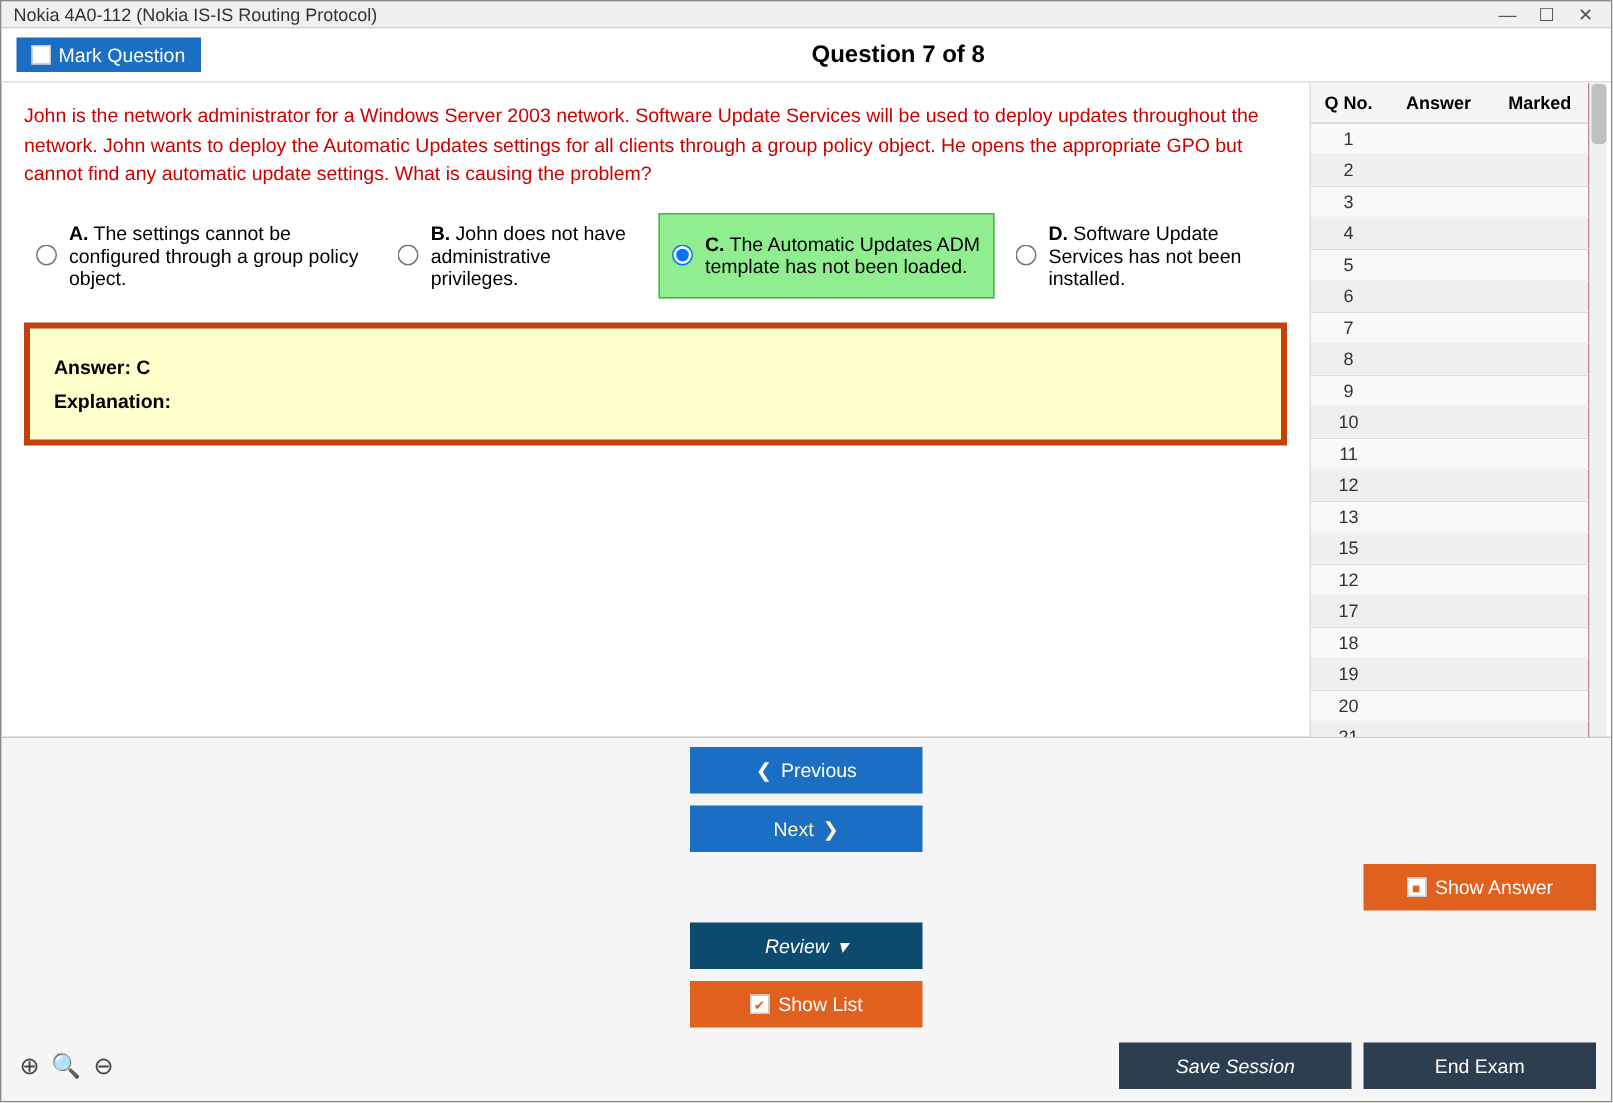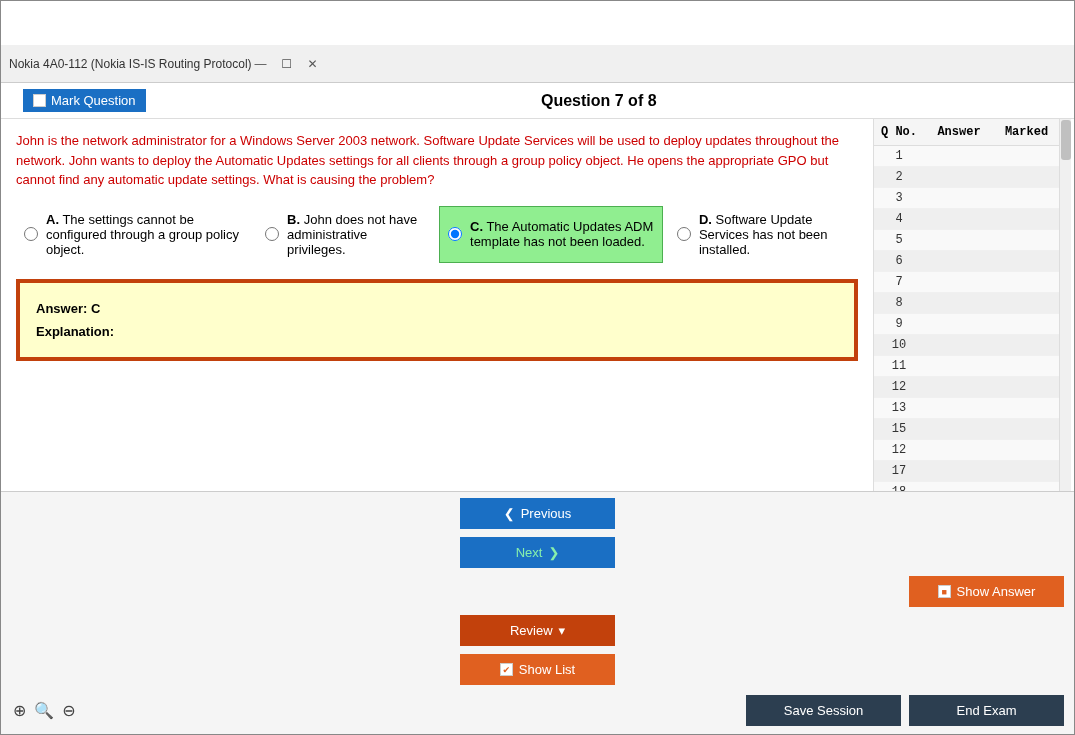--- a/index.html
+++ b/index.html
@@ -11,27 +11,26 @@
       border: 1px solid #888;
       background: #fff;
       display: flex;
       flex-direction: column;
       overflow: hidden;
     }
 
     .title-bar {
       background: #f0f0f0;
       border-bottom: 1px solid #ccc;
-      height: 38px;
-      display: flex;
-      align-items: center;
-      justify-content: flex-start;
+      height: 18px;
+      display: flex;
+      align-items: center;
+      justify-content: space-between;
       padding: 0 8px;
       flex-shrink: 0;
-      margin-top: 44px;
     }
 
     .title-bar-title {
       font-size: 12px;
       color: #333;
     }
 
     .title-bar-controls {
       display: flex;
       gap: 8px;
@@ -42,21 +41,21 @@
       font-size: 12px;
       color: #555;
       cursor: pointer;
       width: 18px;
       text-align: center;
     }
 
     .toolbar {
       background: #fff;
       border-bottom: 1px solid #ddd;
-      padding: 6px 22px;
+      padding: 6px 10px;
       display: flex;
       align-items: center;
       flex-shrink: 0;
     }
 
     .mark-question-btn {
       background: #1a6fc4;
       color: white;
       border: none;
       padding: 4px 10px;
@@ -144,21 +143,20 @@
 
     .answer-box .explanation-line {
       font-weight: bold;
     }
 
     .sidebar {
       width: 185px;
       flex-shrink: 0;
       overflow-y: auto;
       background: #7f1d1d;
-      font-family: Liberation Mono, monospace;
     }
 
     .sidebar-header {
       display: flex;
       background: #f5f5f5;
       border-bottom: 1px solid #ddd;
       font-size: 12px;
       font-weight: bold;
       padding: 4px 0;
     }
@@ -247,21 +245,21 @@
       cursor: pointer;
       display: flex;
       align-items: center;
       gap: 6px;
       min-width: 155px;
       justify-content: center;
     }
 
     .btn-next {
       background: #1a6fc4;
-      color: #86efac;
+      color: #fef9c3;
       border: none;
       padding: 8px 18px;
       font-size: 13px;
       cursor: pointer;
       display: flex;
       align-items: center;
       gap: 6px;
       min-width: 155px;
       justify-content: center;
     }
@@ -275,31 +273,32 @@
       cursor: pointer;
       display: flex;
       align-items: center;
       gap: 6px;
       min-width: 155px;
       justify-content: center;
       margin-left: auto;
     }
 
     .btn-review {
-      background: #c2410c;
+      background: #0c4a6e;
       color: white;
       border: none;
       padding: 8px 18px;
       font-size: 13px;
       cursor: pointer;
       display: flex;
       align-items: flex-start;
       gap: 6px;
       min-width: 155px;
       justify-content: center;
+      font-style: italic;
     }
 
     .btn-show-list {
       background: #e06020;
       color: white;
       border: none;
       padding: 8px 18px;
       font-size: 13px;
       cursor: pointer;
       display: flex;
@@ -334,20 +333,21 @@
     .btn-save-session {
       background: #2c3e50;
       color: white;
       border: none;
       padding: 8px 18px;
       font-size: 13px;
       cursor: pointer;
       min-width: 155px;
       justify-content: center;
       margin-left: auto;
+      font-style: italic;
     }
 
     .btn-end-exam {
       background: #2c3e50;
       color: white;
       border: none;
       padding: 8px 18px;
       font-size: 13px;
       cursor: pointer;
       min-width: 155px;

